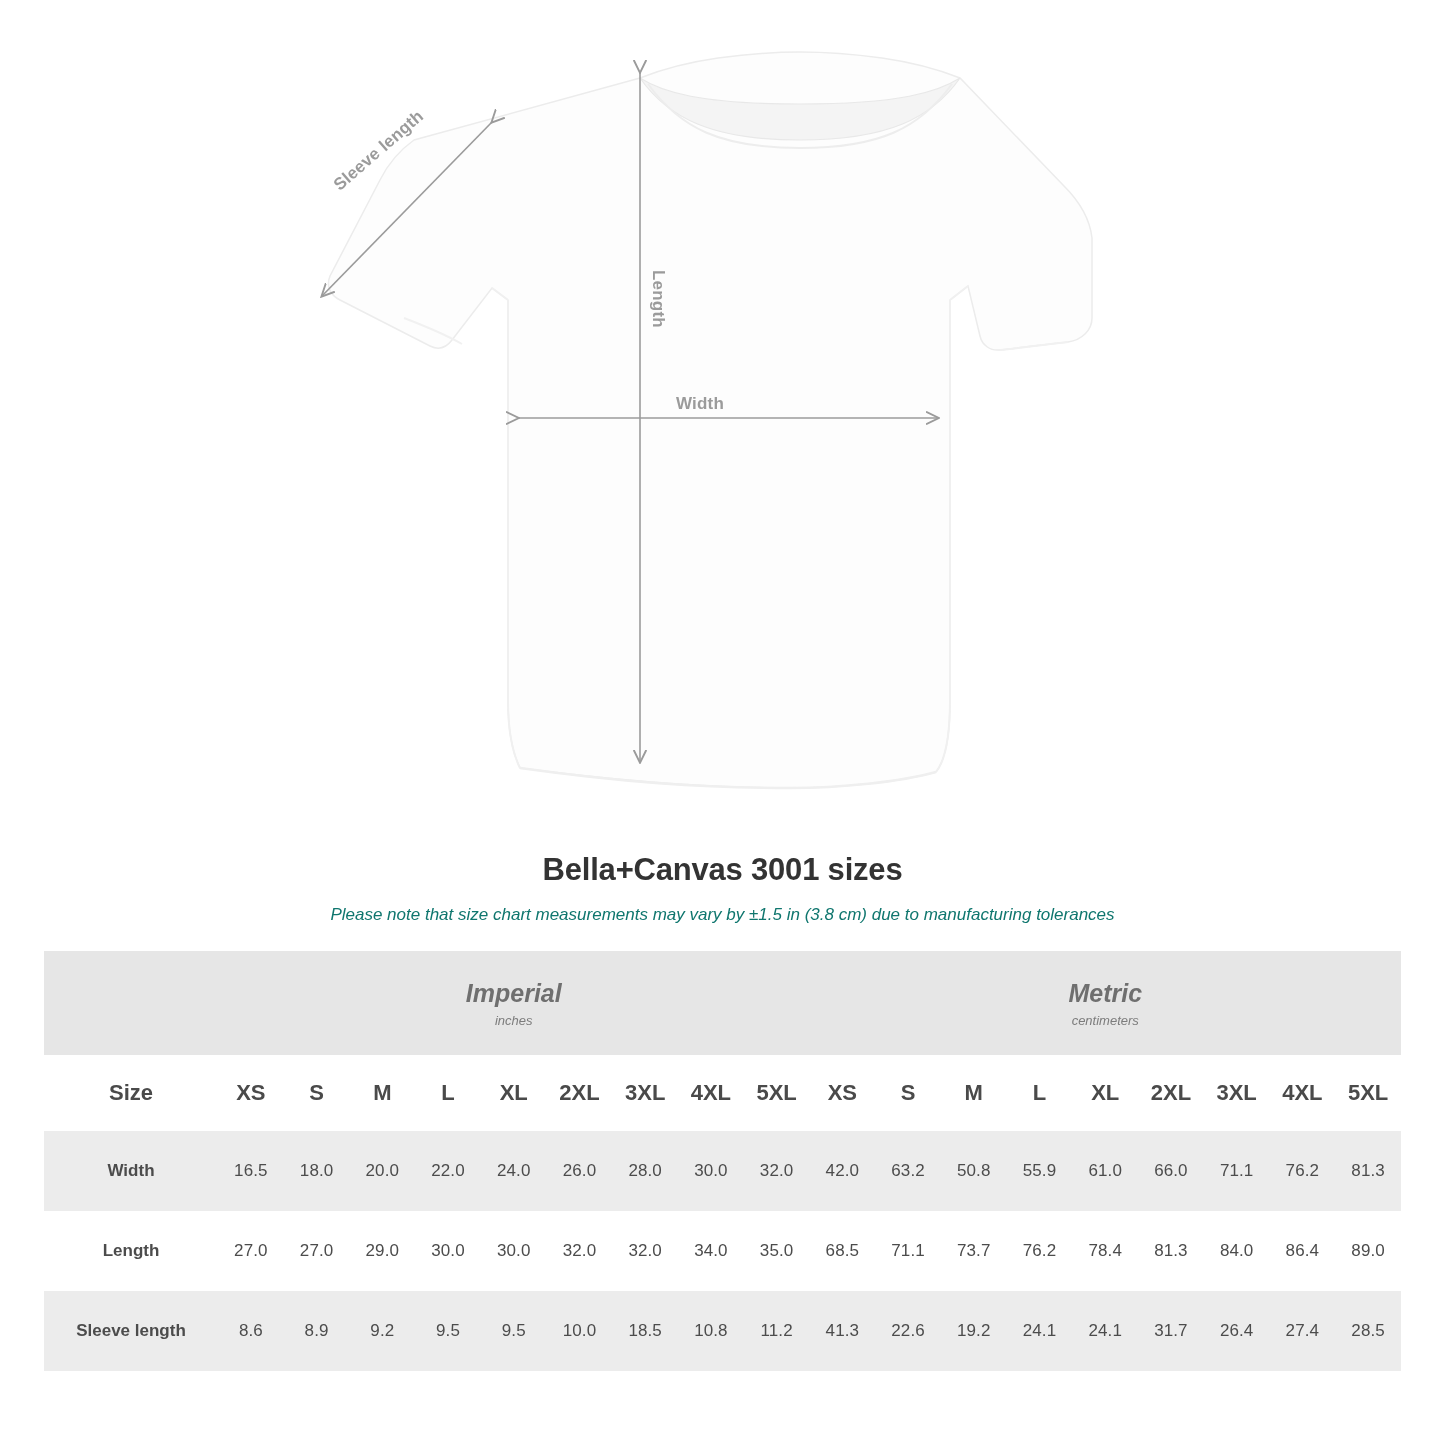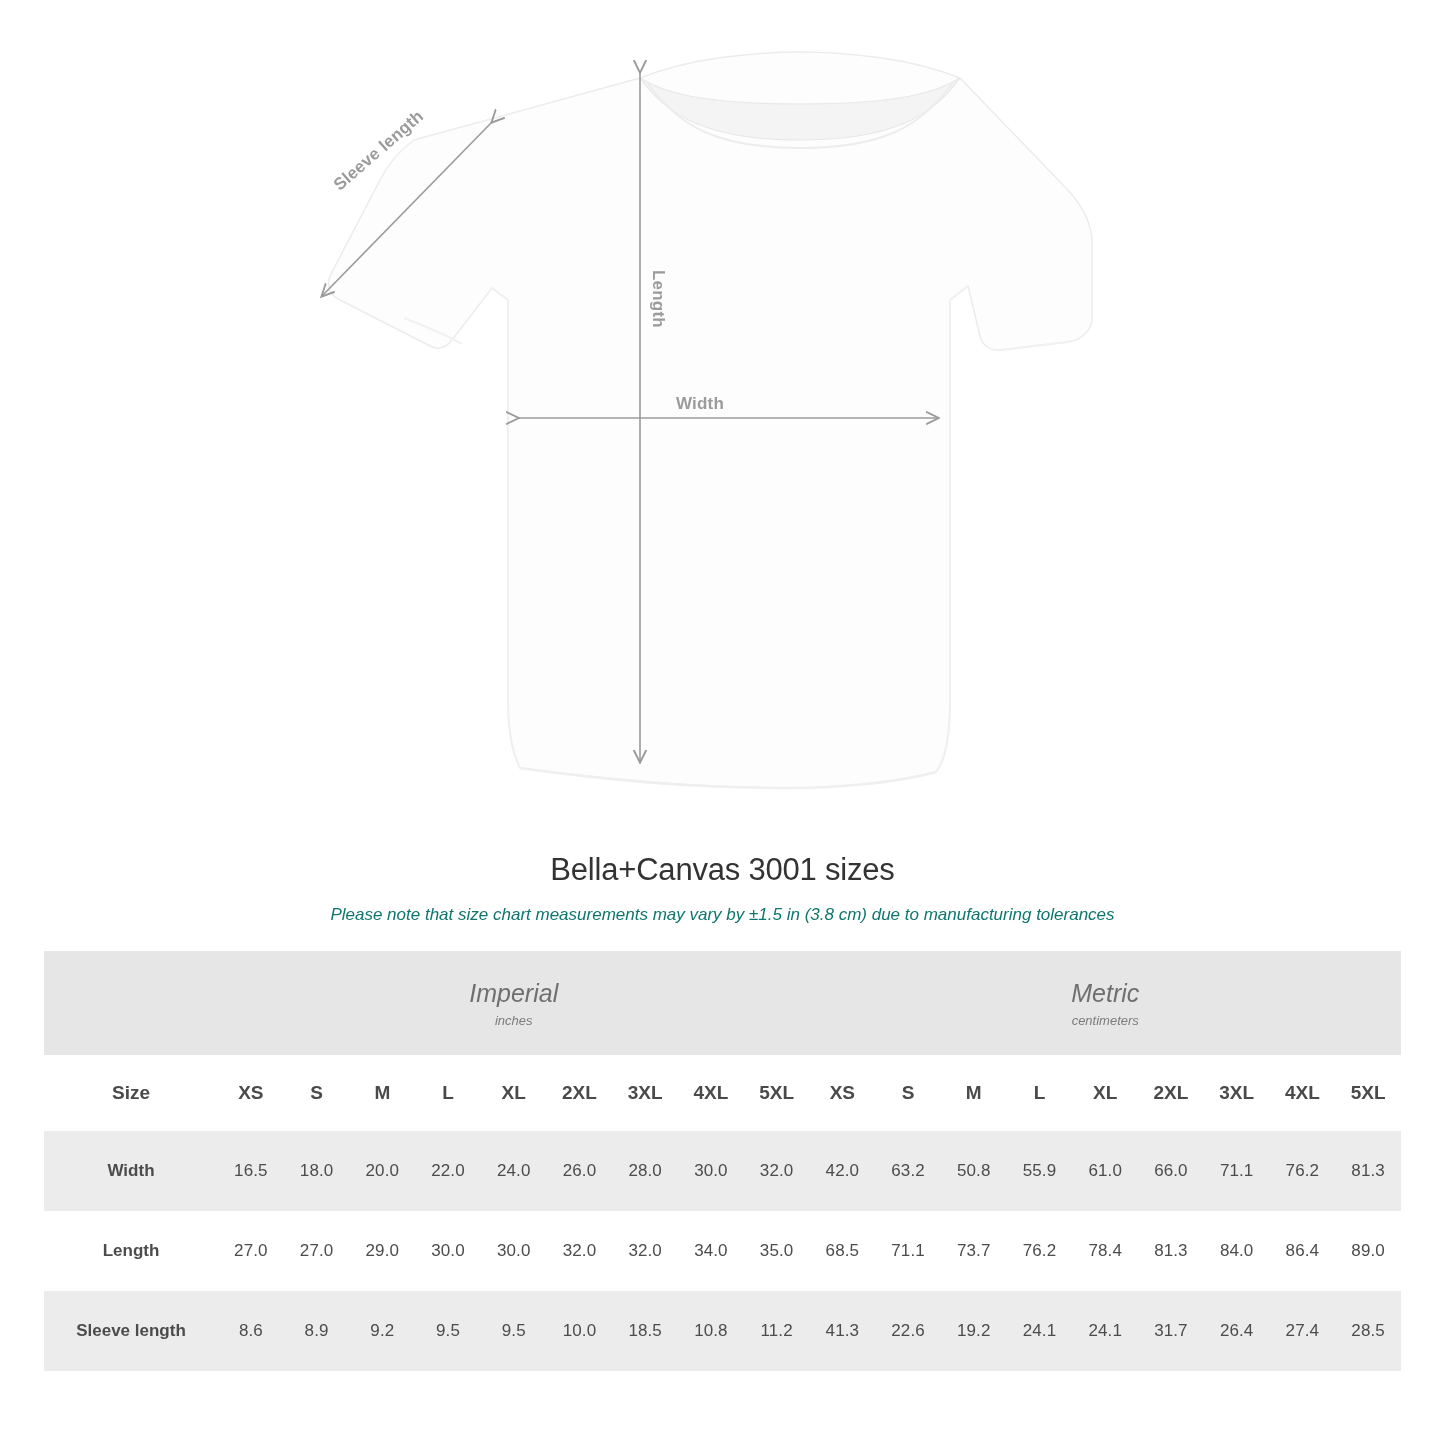--- a/index.html
+++ b/index.html
@@ -52,21 +52,21 @@
   }
   .label-width {
     left: 676px;
     top: 394px;
   }
 
   
   .title {
     text-align: center;
     font-size: 31px;
-    font-weight: normal;
+    font-weight: bold;
     color: #333333;
     margin-top: 22px;
     letter-spacing: -0.2px;
   }
   .subtitle {
     text-align: center;
     font-size: 17px;
     font-style: italic;
     color: #0f766e;
     margin-top: 17px;
@@ -86,37 +86,37 @@
     text-align: center;
     vertical-align: middle;
   }
   .unit-head {
     height: 104px;
     background: #e6e6e6;
     color: #6f6f6f;
   }
   .unit-head .unit-name {
     font-size: 25px;
-    font-weight: normal;
+    font-weight: bold;
     font-style: italic;
   }
   .unit-head .unit-sub {
     font-size: 13px;
     font-style: italic;
     margin-top: 5px;
     color: #7c7c7c;
   }
   .row-head-cell {
     font-size: 17px;
     font-weight: bold;
     color: #4a4a4a;
   }
   .hdr-row td {
     height: 76px;
-    font-size: 19px;
+    font-size: 22px;
     font-weight: bold;
     color: #4a4a4a;
     background: #ffffff;
   }
   .data-row td {
     height: 80px;
     font-size: 17px;
     color: #4c4c4c;
   }
   .row-shade td { background: #ececec; }

